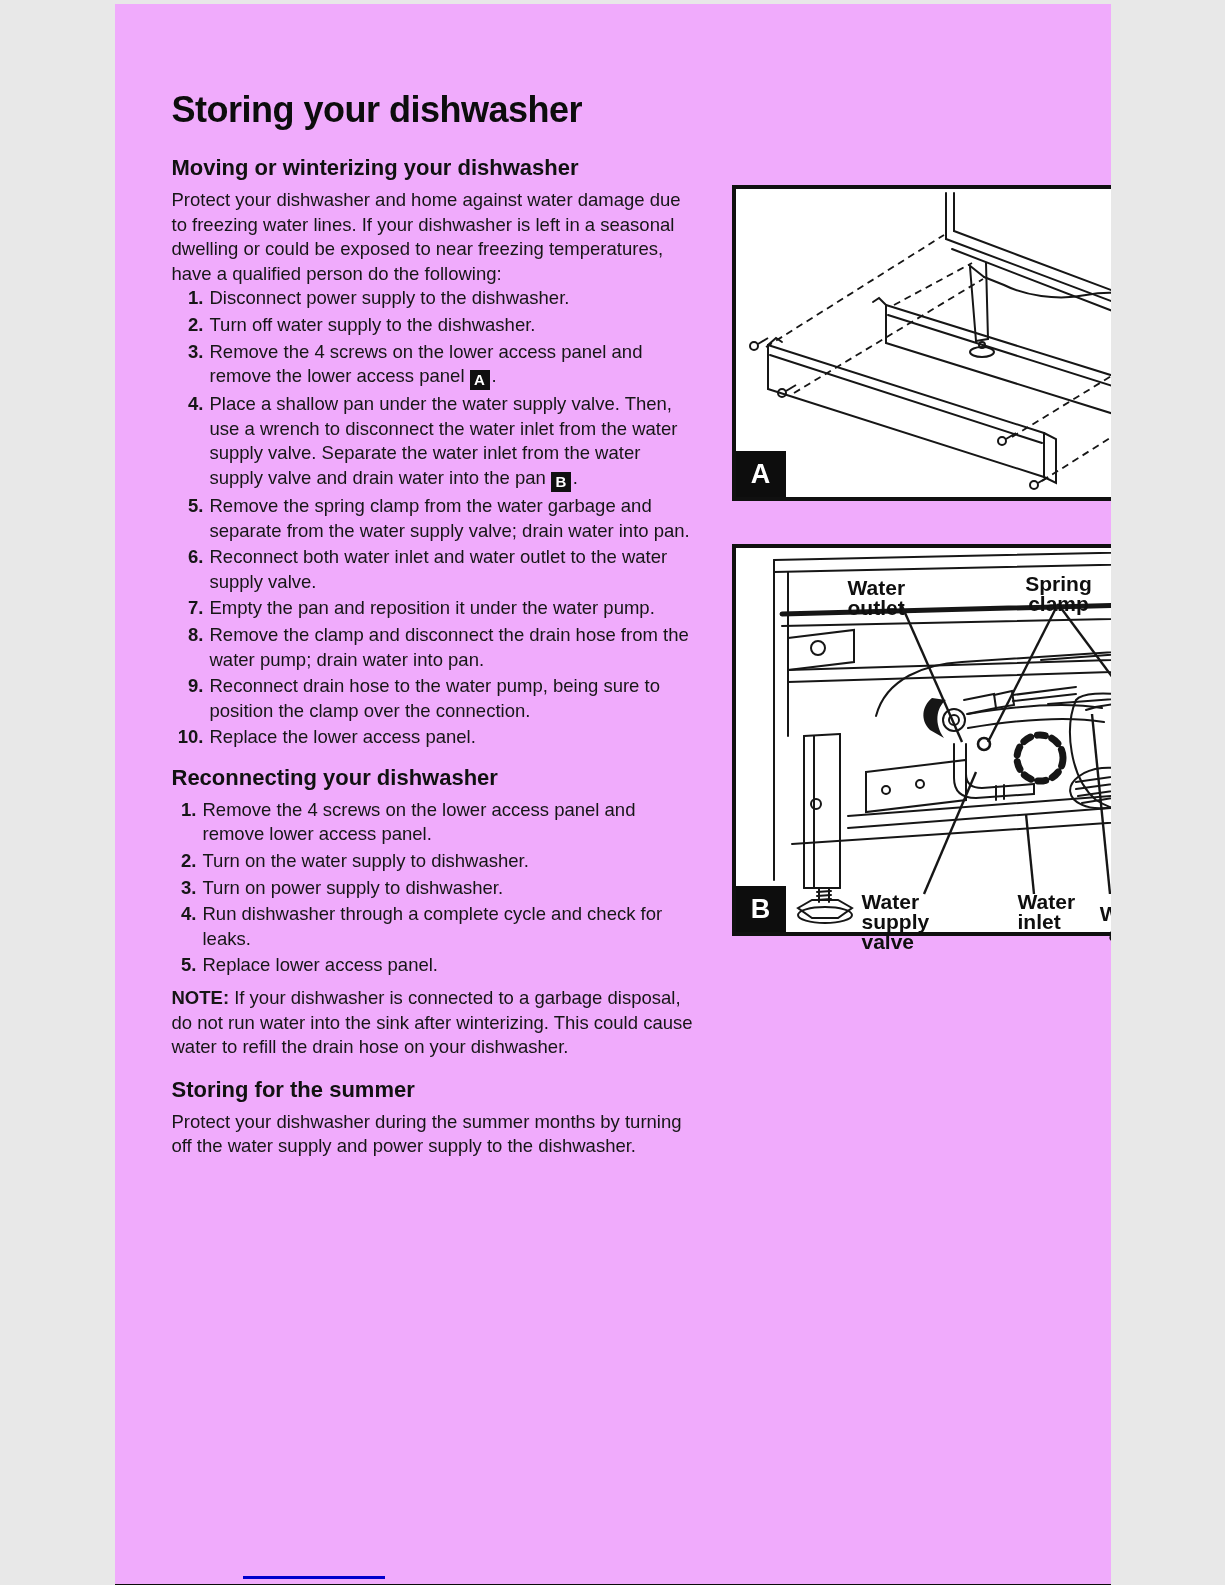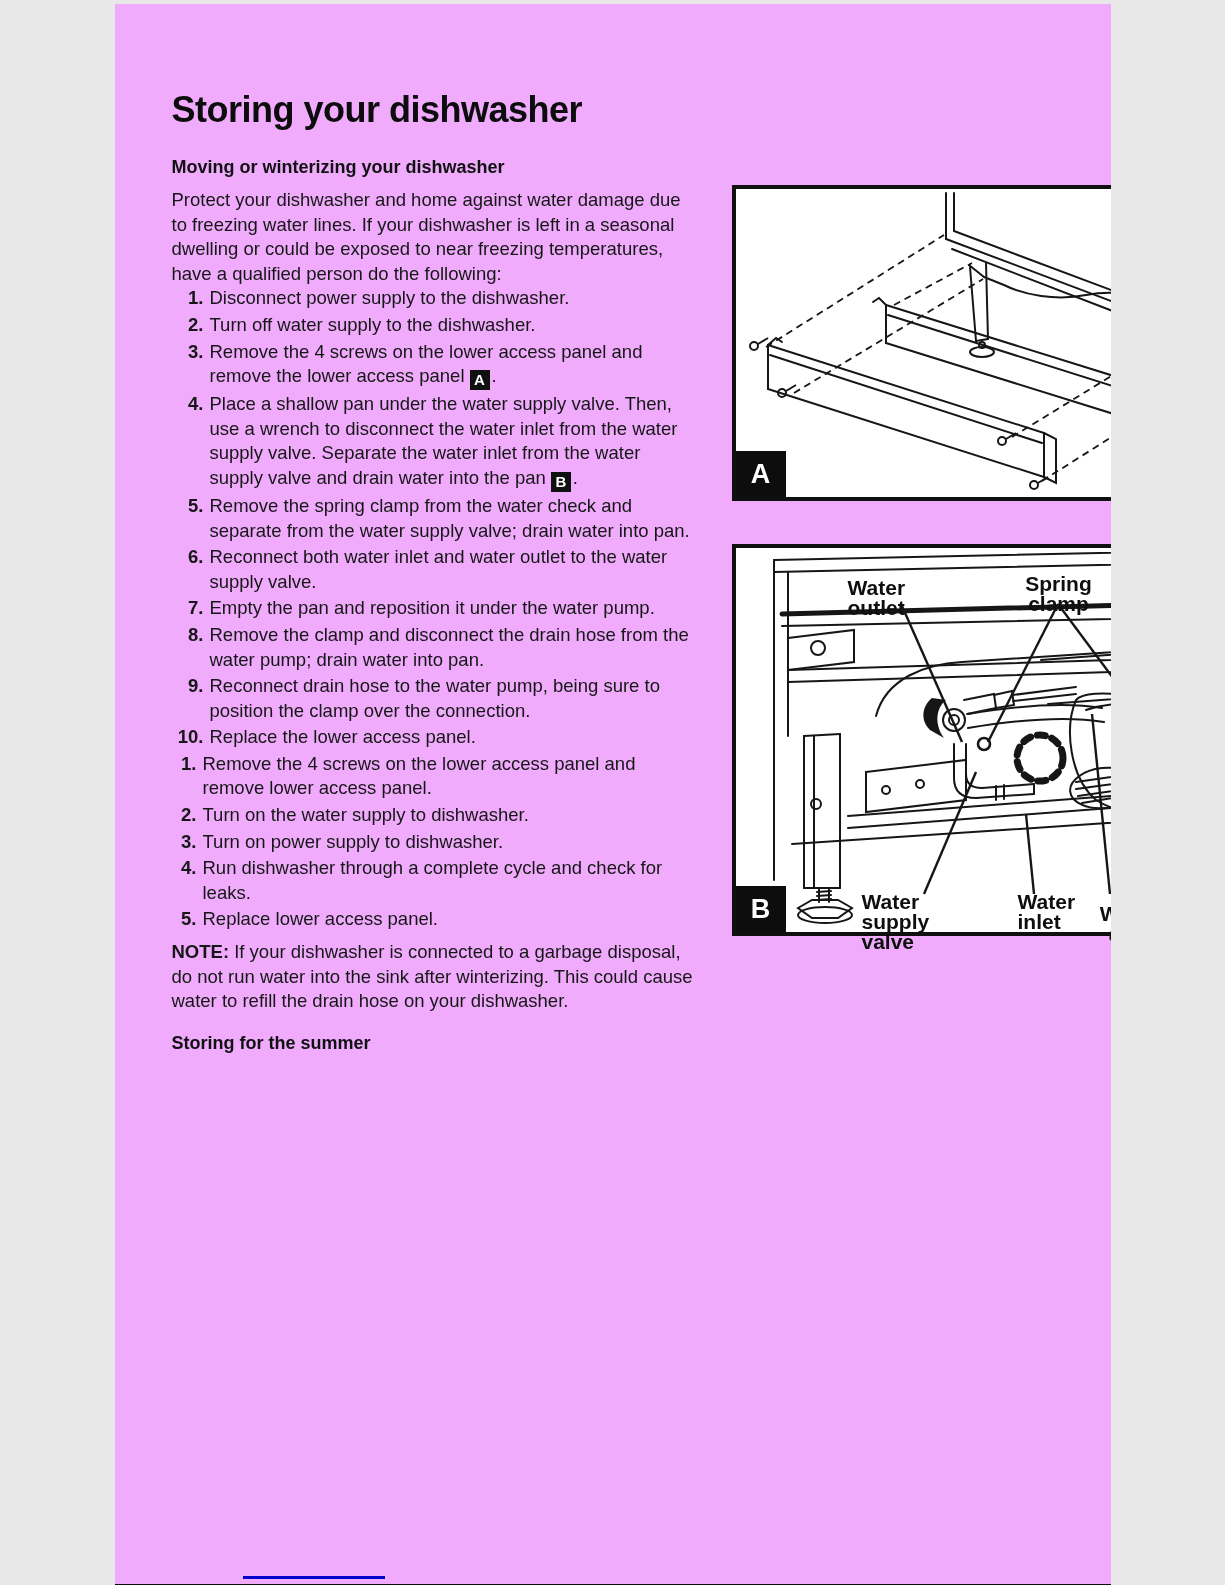--- a/index.html
+++ b/index.html
@@ -14,21 +14,21 @@
     margin:4px auto;
   }
   .left-col {
     position:absolute; left:57px; top:86px; width:527px;
   }
   .doc-title {
     font-size:36px; font-weight:bold; letter-spacing:-0.5px;
     line-height:40px; margin-bottom:24px; color:#0d0d0d;
   }
   .sec-heading {
-    font-size:18px; font-weight:bold; line-height:27px;
+    font-size:22px; font-weight:bold; line-height:27px;
     margin-bottom:7px; color:#111;
   }
   .body-text { font-size:18.5px; line-height:24.6px; }
   .para { margin-bottom:0; }
   ol.steps { list-style:none; margin:0 0 0 0; }
   ol.steps li {
     position:relative; padding-left:38px; margin-bottom:2px;
   }
   ol.steps.tight li { padding-left:31px; }
   ol.steps .num {
@@ -84,39 +84,41 @@
     <h1 class="doc-title">Storing your dishwasher</h1>
 
     <h2 class="sec-heading">Moving or winterizing your dishwasher</h2>
     <p class="body-text para">Protect your dishwasher and home against water damage due to freezing water lines. If your dishwasher is left in a seasonal dwelling or could be exposed to near freezing temperatures, have a qualified person do the following:</p>
 
     <ol class="steps body-text">
       <li><span class="num">1.</span><span>Disconnect power supply to the dishwasher.</span></li>
       <li><span class="num">2.</span><span>Turn off water supply to the dishwasher.</span></li>
       <li><span class="num">3.</span><span>Remove the 4 screws on the lower access panel and remove the lower access panel</span><span class="inline-badge">A</span><span>.</span></li>
       <li><span class="num">4.</span><span>Place a shallow pan under the water supply valve. Then, use a wrench to disconnect the water inlet from the water supply valve. Separate the water inlet from the water supply valve and drain water into the pan</span><span class="inline-badge">B</span><span>.</span></li>
-      <li><span class="num">5.</span><span>Remove the spring clamp from the water check and separate from the water supply valve; drain water into pan.</span></li>
+      <li><span class="num">5.</span><span>Remove the spring clamp from the water garbage and separate from the water supply valve; drain water into pan.</span></li>
       <li><span class="num">6.</span><span>Reconnect both water inlet and water outlet to the water supply valve.</span></li>
       <li><span class="num">7.</span><span>Empty the pan and reposition it under the water pump.</span></li>
       <li><span class="num">8.</span><span>Remove the clamp and disconnect the drain hose from the water pump; drain water into pan.</span></li>
       <li><span class="num">9.</span><span>Reconnect drain hose to the water pump, being sure to position the clamp over the connection.</span></li>
       <li><span class="num">10.</span><span>Replace the lower access panel.</span></li>
     </ol>
 
+    <h2 class="sec-heading mt-recon">Reconnecting your dishwasher</h2>
     <ol class="steps tight body-text">
       <li><span class="num">1.</span><span>Remove the 4 screws on the lower access panel and remove lower access panel.</span></li>
       <li><span class="num">2.</span><span>Turn on the water supply to dishwasher.</span></li>
       <li><span class="num">3.</span><span>Turn on power supply to dishwasher.</span></li>
       <li><span class="num">4.</span><span>Run dishwasher through a complete cycle and check for leaks.</span></li>
       <li><span class="num">5.</span><span>Replace lower access panel.</span></li>
     </ol>
 
     <p class="body-text note-para"><span class="note-label">NOTE:</span><span> If your dishwasher is connected to a garbage disposal, do not run water into the sink after winterizing. This could cause water to refill the drain hose on your dishwasher.</span></p>
 
     <h2 class="sec-heading mt-summer">Storing for the summer</h2>
+    <p class="body-text para">Protect your dishwasher during the summer months by turning off the water supply and power supply to the dishwasher.</p>
   </div>
 
   <div class="figure figure-a">
     <svg width="508" height="308" viewBox="0 0 508 308">
       <g stroke="#161616" stroke-width="2" fill="none" stroke-linecap="round">
 
         <path d="M210,4 L210,50"></path>
         <path d="M218,4 L218,42"></path>
         <path d="M210,50 L455,142"></path>
         <path d="M218,42 L452,130"></path>

